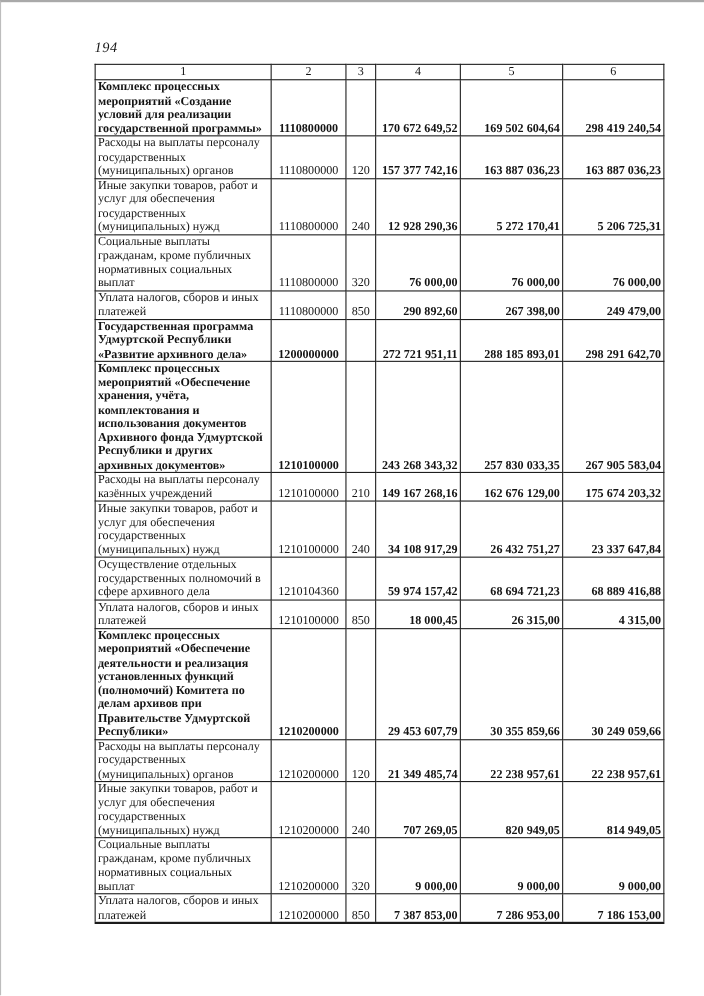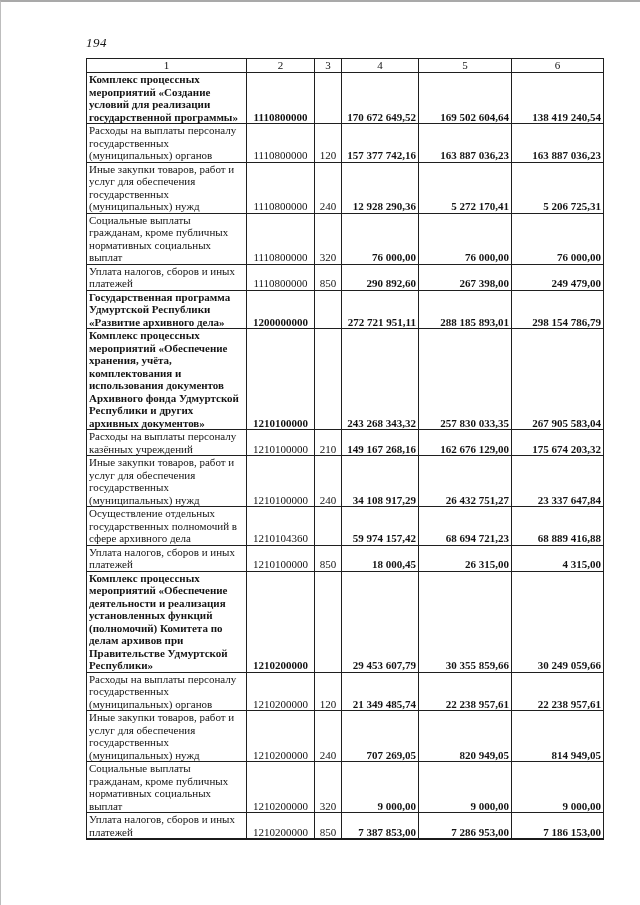--- a/index.html
+++ b/index.html
@@ -92,21 +92,21 @@
         <th>6</th>
       </tr>
     </thead>
     <tbody>
         <tr class="bold">
           <td class="c1">Комплекс процессных мероприятий «Создание условий для реализации государственной программы»</td>
           <td class="c2">1110800000</td>
           <td class="c3"></td>
           <td class="c4">170 672 649,52</td>
           <td class="c5">169 502 604,64</td>
-          <td class="c6">138 419 240,54</td>
+          <td class="c6">298 419 240,54</td>
         </tr>
         <tr>
           <td class="c1">Расходы на выплаты персоналу государственных (муниципальных) органов</td>
           <td class="c2">1110800000</td>
           <td class="c3">120</td>
           <td class="c4">157 377 742,16</td>
           <td class="c5">163 887 036,23</td>
           <td class="c6">163 887 036,23</td>
         </tr>
         <tr>
@@ -132,21 +132,21 @@
           <td class="c4">290 892,60</td>
           <td class="c5">267 398,00</td>
           <td class="c6">249 479,00</td>
         </tr>
         <tr class="bold">
           <td class="c1">Государственная программа Удмуртской Республики «Развитие архивного дела»</td>
           <td class="c2">1200000000</td>
           <td class="c3"></td>
           <td class="c4">272 721 951,11</td>
           <td class="c5">288 185 893,01</td>
-          <td class="c6">298 154 786,79</td>
+          <td class="c6">298 291 642,70</td>
         </tr>
         <tr class="bold">
           <td class="c1">Комплекс процессных мероприятий «Обеспечение хранения, учёта, комплектования и использования документов Архивного фонда Удмуртской Республики и других архивных документов»</td>
           <td class="c2">1210100000</td>
           <td class="c3"></td>
           <td class="c4">243 268 343,32</td>
           <td class="c5">257 830 033,35</td>
           <td class="c6">267 905 583,04</td>
         </tr>
         <tr>

